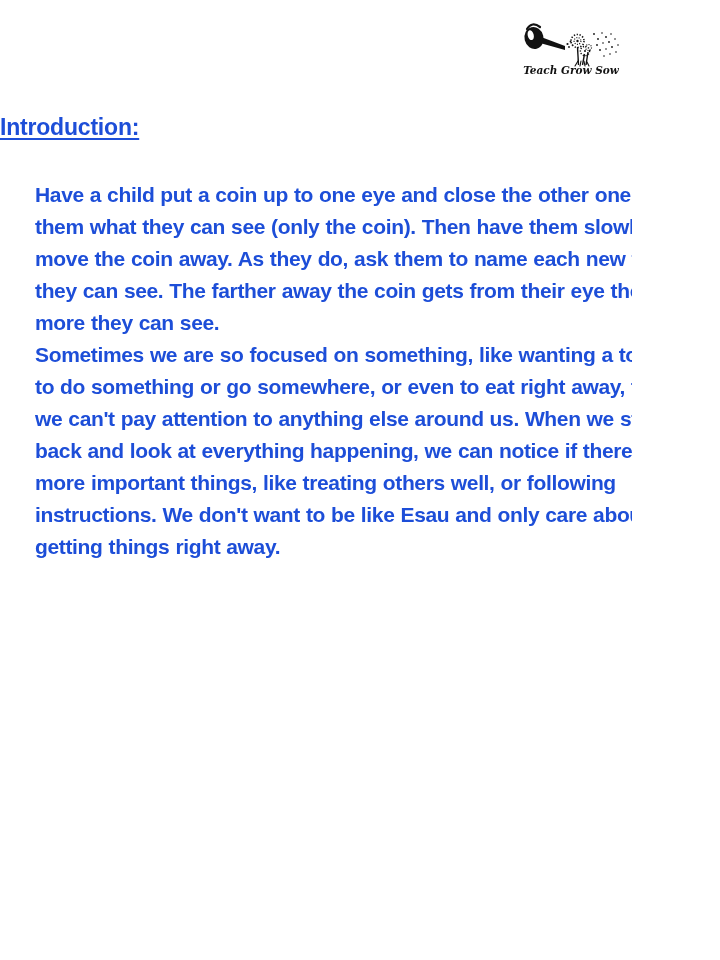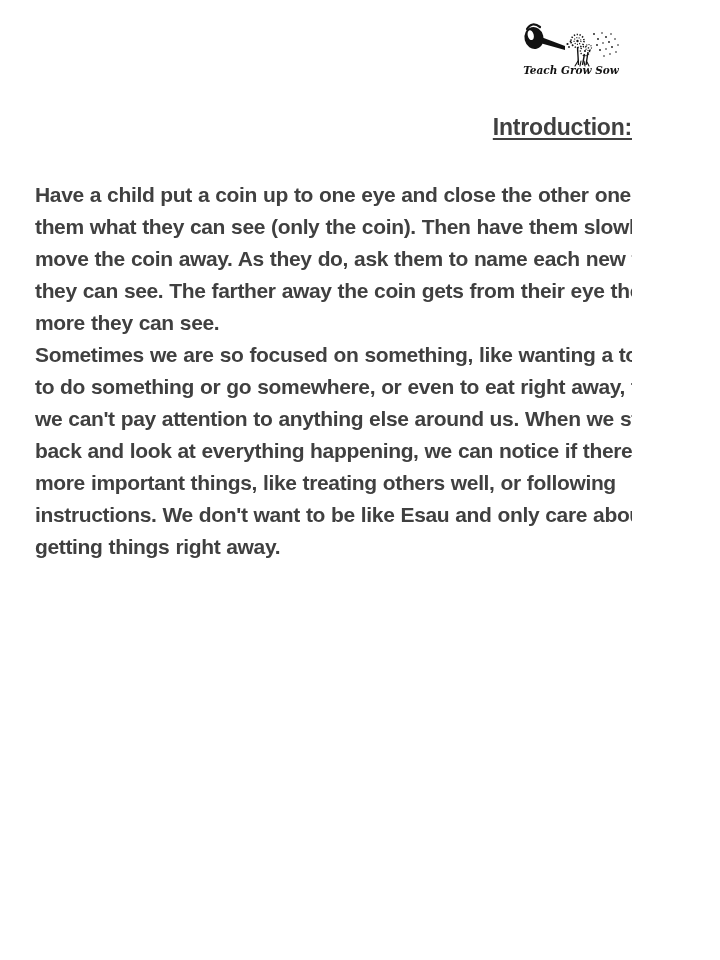--- a/index.html
+++ b/index.html
@@ -3,33 +3,33 @@
 <meta charset="utf-8">
 <style>
   html, body { margin: 0; padding: 0; background: #ffffff; }
   .page {
     position: relative;
     width: 632px;
     height: 960px;
     background: #ffffff;
     overflow: hidden;
     font-family: "Liberation Sans", sans-serif;
-    color: #404040;
+    color: #1d4ed8;
   }
   .logo {
     position: absolute;
     top: 16px;
     right: 8px;
     width: 110px;
     height: 62px;
   }
   .page-title {
     margin: 0;
     padding-top: 114px;
-    text-align: right;
+    text-align: left;
     font-size: 23px;
     font-weight: 700;
     letter-spacing: -0.2px;
     text-decoration: underline;
     text-underline-offset: 3px;
   }
   .body-paragraph {
     width: 652px;
     margin: 0 33px 0 35px;
     font-size: 21px;

